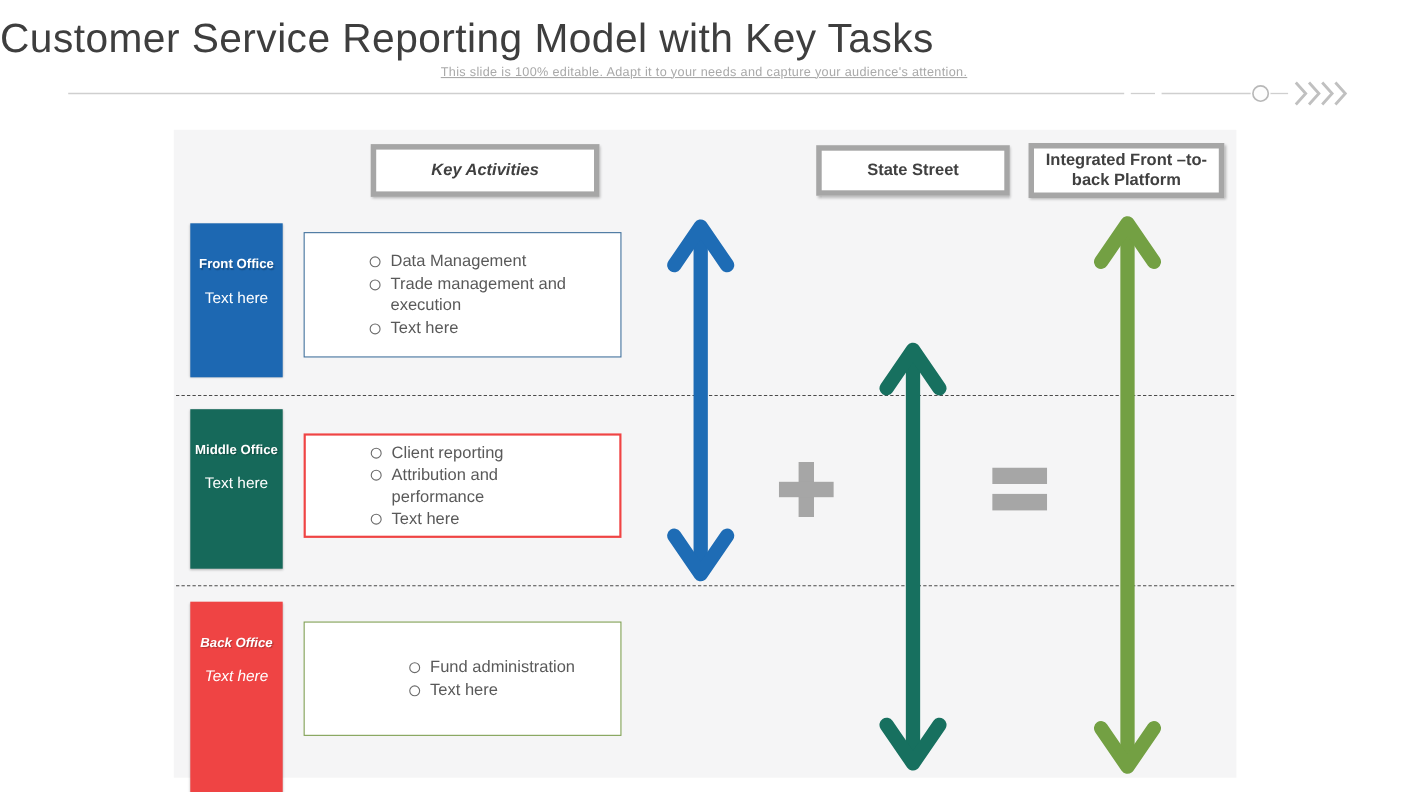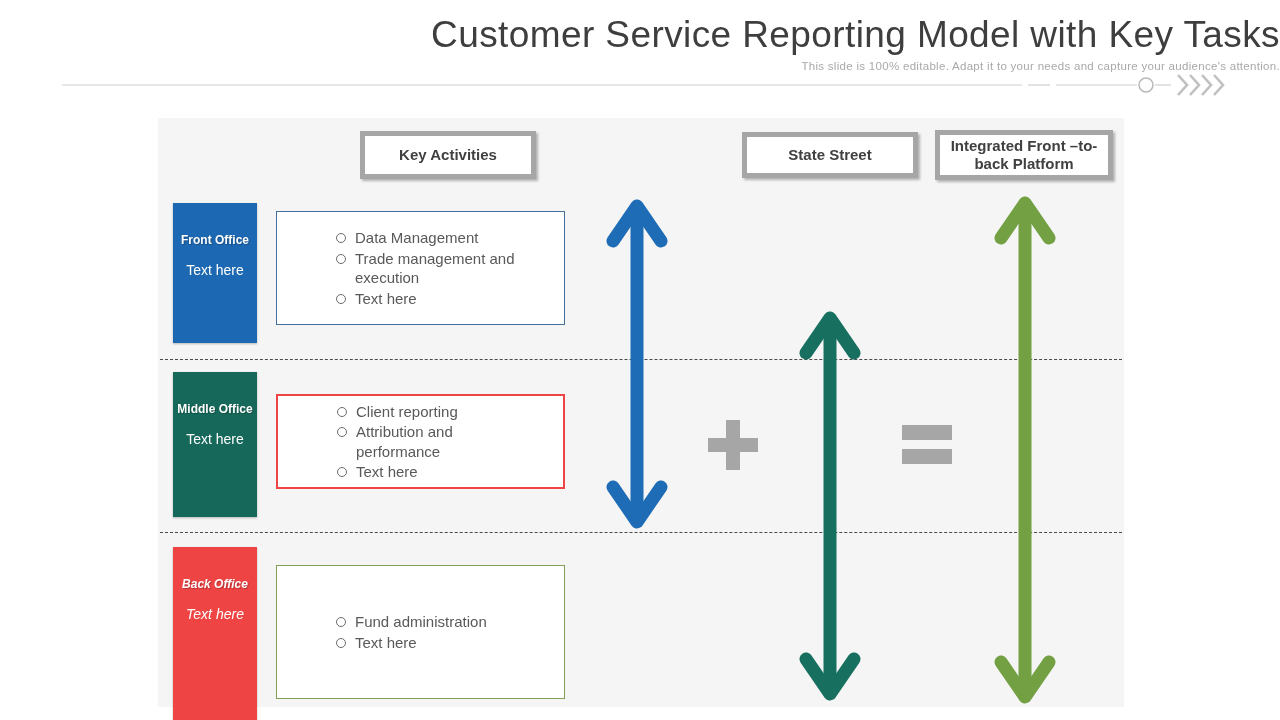--- a/index.html
+++ b/index.html
@@ -2,42 +2,42 @@
 <html><head>
 <meta charset="utf-8">
 <style>
   html,body { margin:0; padding:0; background:#ffffff; }
   .page {
     position:relative; width:1280px; height:720px; background:#ffffff;
     font-family:"Liberation Sans", sans-serif; overflow:hidden;
   }
   
   .title {
-    text-align:right; padding-top:14px; font-size:37px; font-weight:400;
+    text-align:left; padding-top:14px; font-size:37px; font-weight:400;
     color:#3e3e3e; letter-spacing:0.4px; line-height:1.15;
   }
   .subtitle {
-    text-align:right; font-size:11.5px; color:#a9a9a9; margin-top:3px; letter-spacing:0.3px;
+    text-align:center; font-size:11.5px; color:#a9a9a9; margin-top:3px; letter-spacing:0.3px;text-decoration:underline;
   }
   .decor-svg { position:absolute; left:0; top:71px; }
 
   
   .panel {
     position:absolute; left:158px; top:118px; width:966px; height:589px;
     background:#f5f5f6;
   }
 
   
   .colhead {
     position:absolute; box-sizing:border-box; background:#ffffff;
     border:5px solid #a6a6a6; box-shadow:1.5px 2px 2.5px rgba(0,0,0,0.28);
     display:flex; align-items:center; justify-content:center; text-align:center;
     font-weight:bold; font-size:15px; color:#404040; line-height:1.2; padding:0 6px;
   }
-  .colhead-activities { left:202px; top:13px;  width:176px; height:48px; }
+  .colhead-activities { left:179px; top:13px;  width:208px; height:48px;font-style:italic; }
   .colhead-state      { left:584px; top:14px;  width:176px; height:46px; }
   .colhead-platform   { left:777px; top:12px;  width:178px; height:50px; }
 
   
   .office {
     position:absolute; left:15px; width:84px; color:#ffffff; text-align:center;
     box-shadow:0 1px 2px rgba(0,0,0,0.25);
   }
   .office-front  { top:85px;  height:140px; background:#1d68b2; }
   .office-middle { top:254px; height:145px; background:#16695a; }
@@ -46,21 +46,21 @@
                   text-shadow:1px 1px 1px rgba(0,0,0,0.25); }
   .office .note { font-size:14px; margin-top:14px; }
 
   
   .listbox {
     position:absolute; left:118px; width:289px; box-sizing:border-box; background:#ffffff;
     display:flex; align-items:center;
   }
   .listbox-1 { top:93px;  height:114px; border:1px solid #41719c; }
   .listbox-2 { top:276px; height:95px; border:2px solid #ef4444; }
-  .listbox-3 { top:447px; height:134px; border:1px solid #7f9f53; }
+  .listbox-3 { top:447px; height:104px; border:1px solid #7f9f53;padding-left:36px; }
   .listbox ul { list-style:none; margin:17px; padding:0 8px 0 42px; }
   .listbox li { display:flex; align-items:flex-start; font-size:15px; color:#595959;
                 line-height:1.3; margin:1px 0; }
   .bullet {
     width:8px; height:8px; border:1.2px solid #6b6b6b; border-radius:50%;
     margin:5px 9px 0 0; flex:none; background:transparent;
   }
 
   
   .dash-sep { position:absolute; left:2px; right:2px; border-top:1.5px dashed #4a4a4a; }

